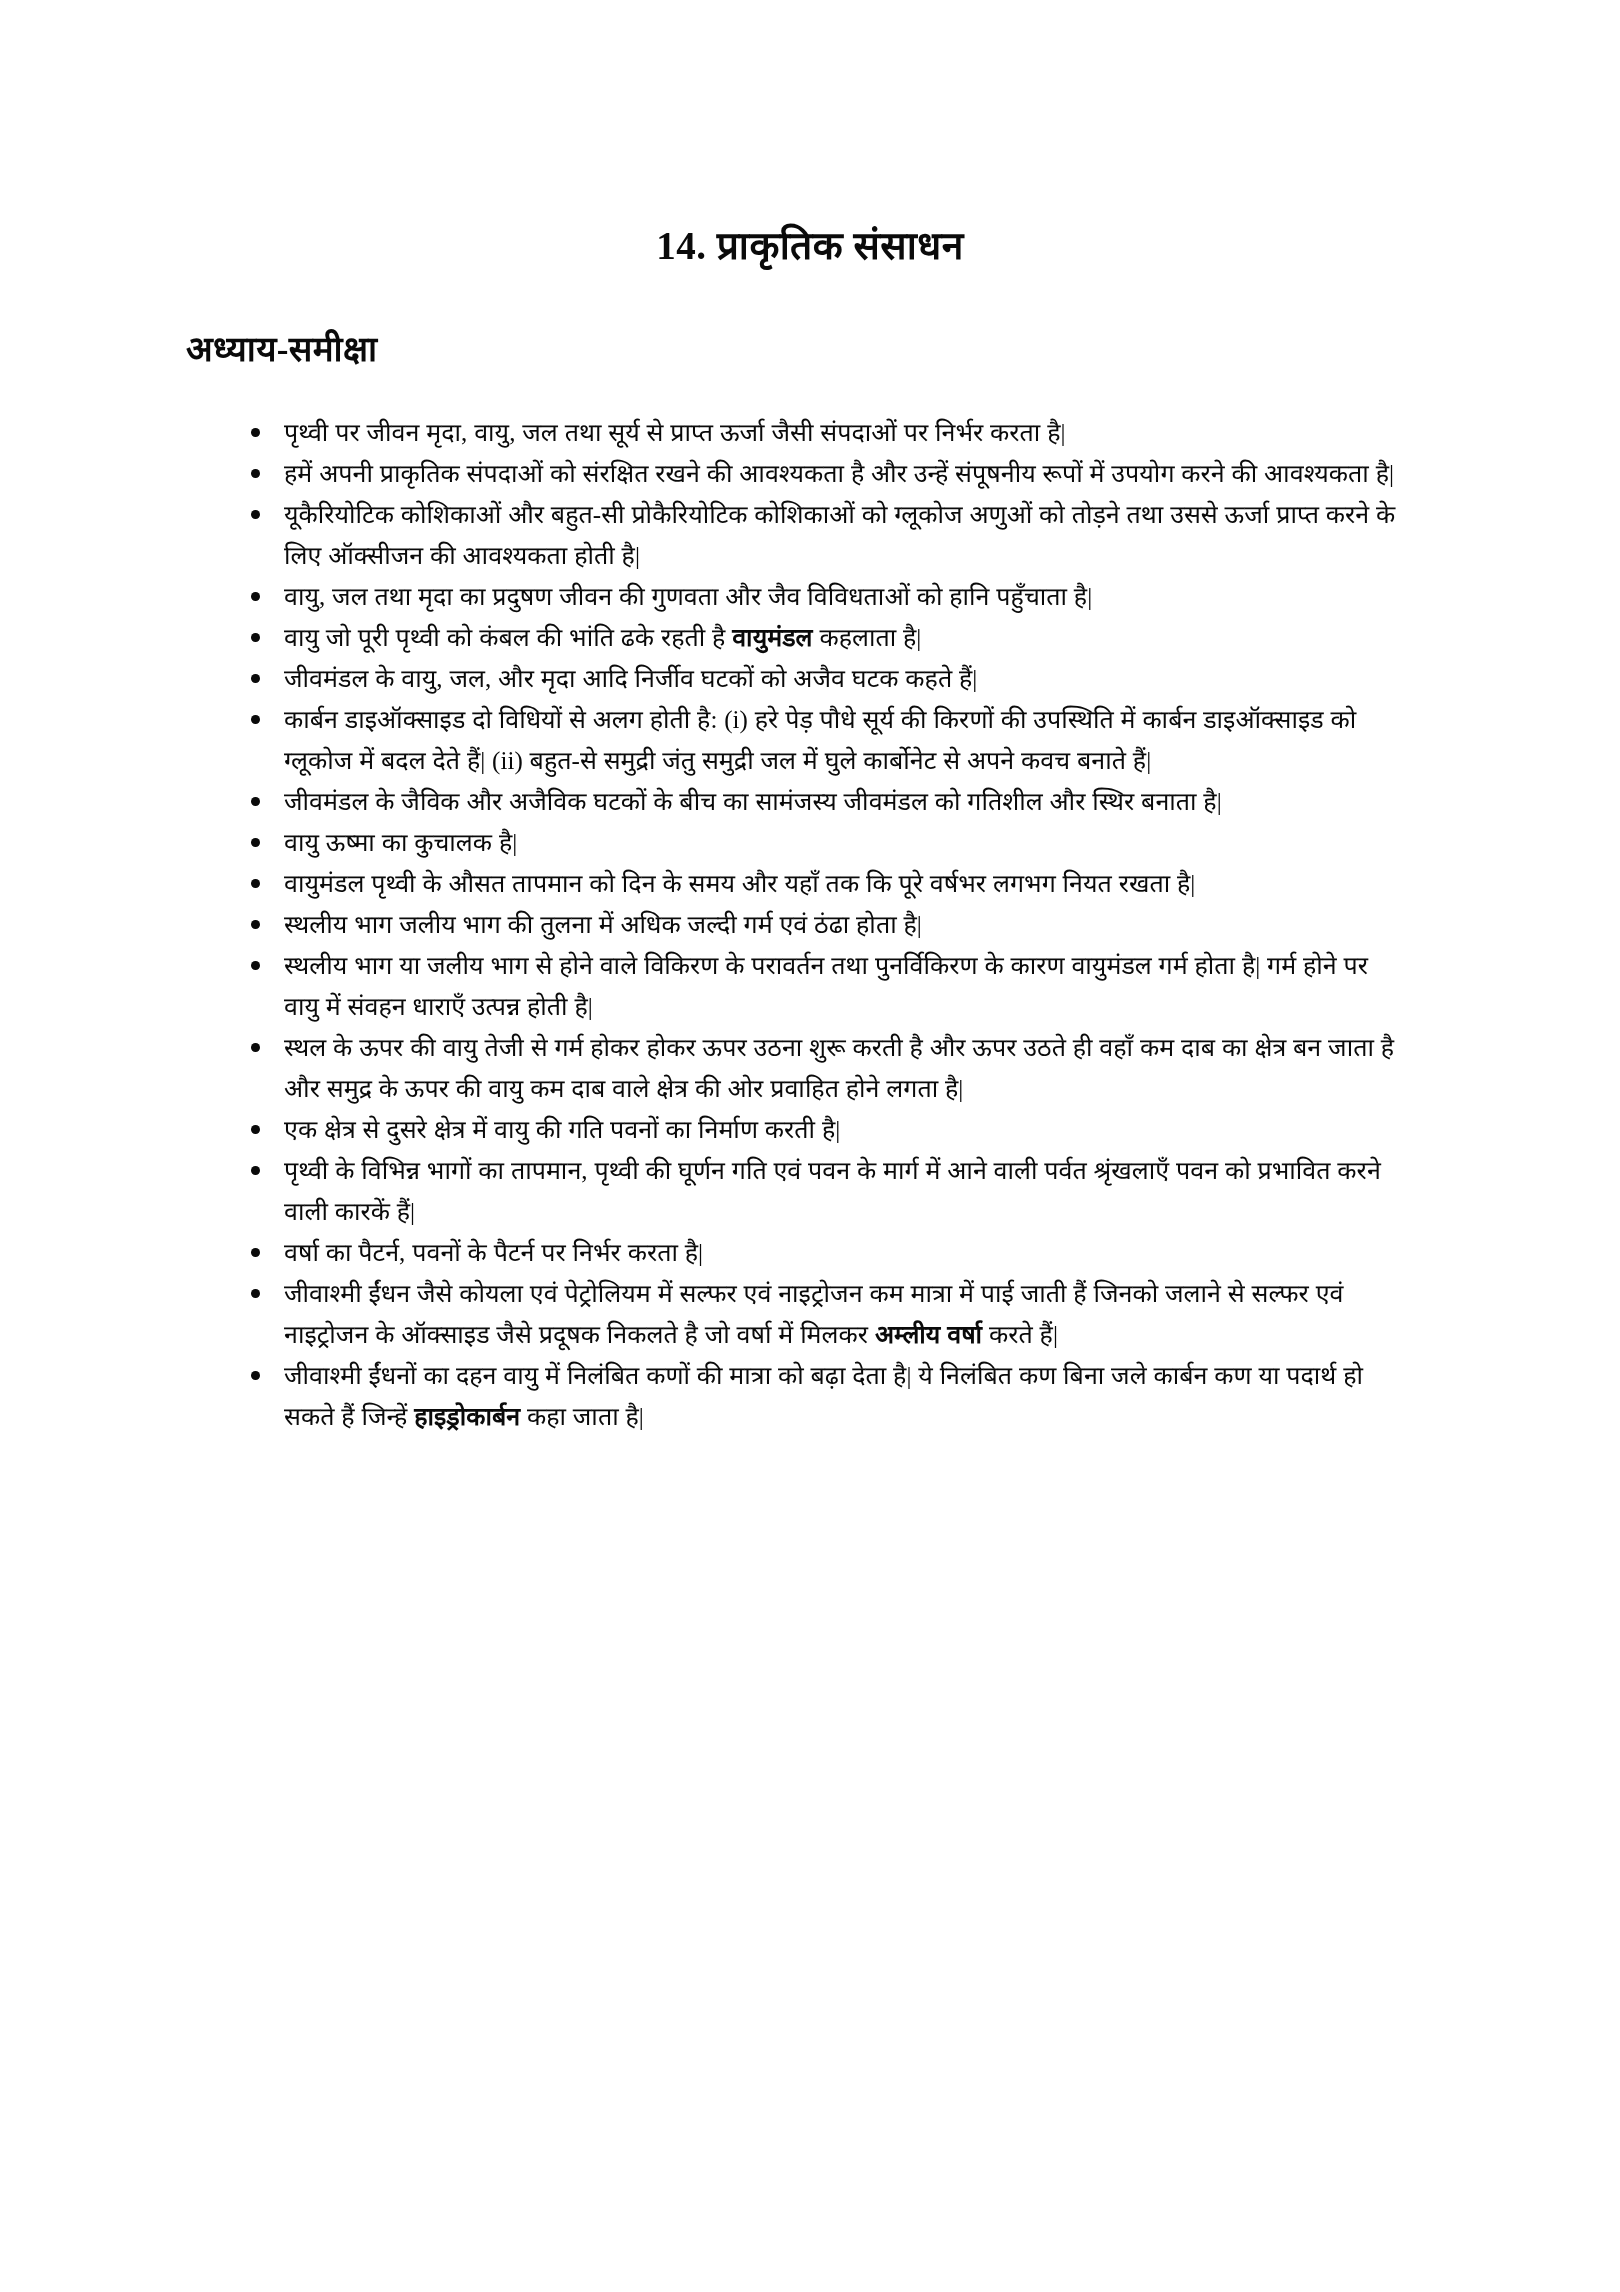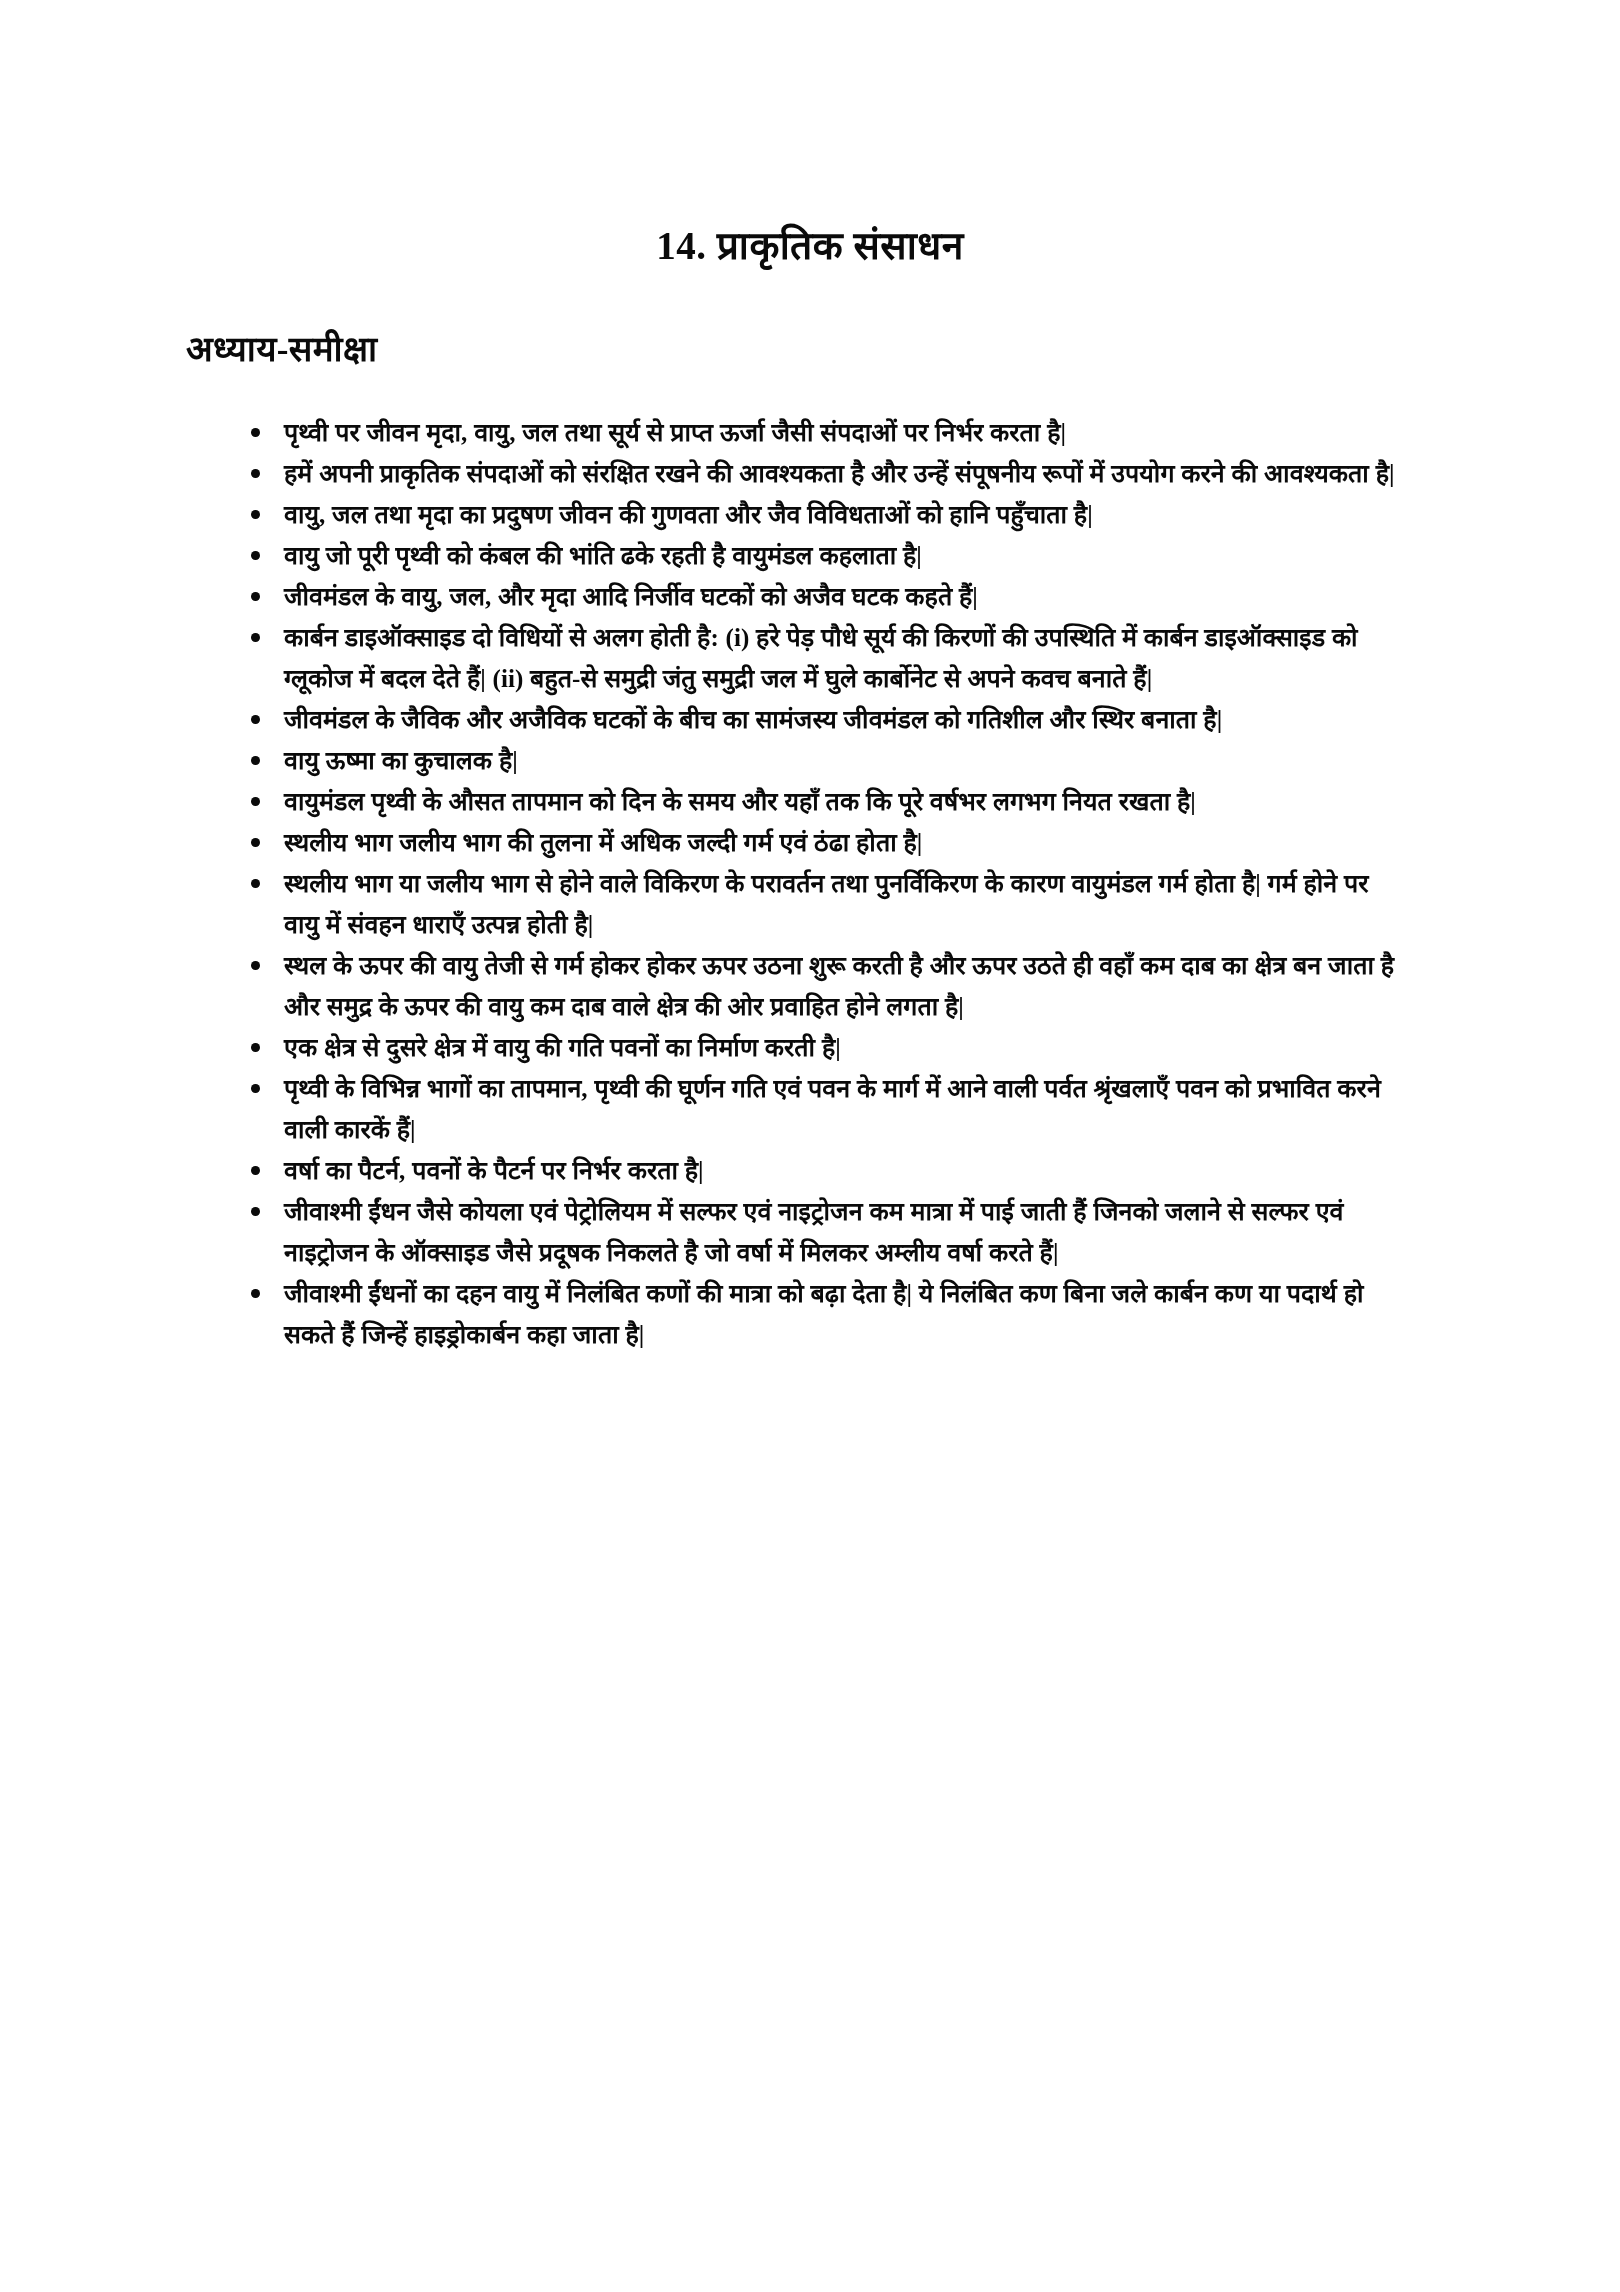--- a/index.html
+++ b/index.html
@@ -65,35 +65,36 @@
     left: 1px;
     top: 16.7px;
     width: 8.8px;
     height: 8.8px;
     border-radius: 50%;
     background: #0a0a0a;
   }
   b, .b {
     font-weight: bold;
   }
-  .nb { font-weight: bold; }
+  .nb { font-weight: normal; }
 </style>
 </head>
 <body>
 
 <div class="page">
 
   <h1 class="page-title">14. प्राकृतिक संसाधन</h1>
 
   <h2 class="section-heading">अध्याय-समीक्षा</h2>
 
   <ul class="bullet-list">
 
   <li class="bullet-item"><span class="nb">पृथ्वी पर जीवन मृदा, वायु, जल तथा सूर्य से प्राप्त ऊर्जा जैसी संपदाओं पर निर्भर करता है|</span></li>
       <li class="bullet-item"><span class="nb">हमें अपनी प्राकृतिक संपदाओं को संरक्षित रखने की आवश्यकता है और उन्हें संपूषनीय रूपों में उपयोग करने की आवश्यकता है|</span></li>
+      <li class="bullet-item"><span class="nb">यूकैरियोटिक कोशिकाओं और बहुत-सी प्रोकैरियोटिक कोशिकाओं को ग्लूकोज अणुओं को तोड़ने तथा उससे ऊर्जा प्राप्त करने के लिए ऑक्सीजन की आवश्यकता होती है|</span></li>
       <li class="bullet-item"><span class="nb">वायु, जल तथा मृदा का प्रदुषण जीवन की गुणवता और जैव विविधताओं को हानि पहुँचाता है|</span></li>
       <li class="bullet-item"><span class="nb">वायु जो पूरी पृथ्वी को कंबल की भांति ढके रहती है </span><span class="b">वायुमंडल</span><span class="nb"> कहलाता है|</span></li>
       <li class="bullet-item"><span class="nb">जीवमंडल के वायु, जल, और मृदा आदि निर्जीव घटकों को अजैव घटक कहते हैं|</span></li>
       <li class="bullet-item"><span class="nb">कार्बन डाइऑक्साइड दो विधियों से अलग होती है: (i) हरे पेड़ पौधे सूर्य की किरणों की उपस्थिति में कार्बन डाइऑक्साइड को ग्लूकोज में बदल देते हैं| (ii) बहुत-से समुद्री जंतु समुद्री जल में घुले कार्बोनेट से अपने कवच बनाते हैं|</span></li>
       <li class="bullet-item"><span class="nb">जीवमंडल के जैविक और अजैविक घटकों के बीच का सामंजस्य जीवमंडल को गतिशील और स्थिर बनाता है|</span></li>
       <li class="bullet-item"><span class="nb">वायु ऊष्मा का कुचालक है|</span></li>
       <li class="bullet-item"><span class="nb">वायुमंडल पृथ्वी के औसत तापमान को दिन के समय और यहाँ तक कि पूरे वर्षभर लगभग नियत रखता है|</span></li>
       <li class="bullet-item"><span class="nb">स्थलीय  भाग जलीय भाग की तुलना में अधिक जल्दी गर्म एवं ठंढा होता है|</span></li>
       <li class="bullet-item"><span class="nb">स्थलीय भाग या जलीय भाग से होने वाले विकिरण के परावर्तन तथा पुनर्विकिरण के कारण वायुमंडल गर्म होता है| गर्म होने पर वायु में संवहन धाराएँ उत्पन्न होती है|</span></li>
       <li class="bullet-item"><span class="nb">स्थल के ऊपर की वायु तेजी से गर्म होकर होकर ऊपर उठना शुरू करती है और ऊपर उठते ही वहाँ कम दाब का क्षेत्र बन जाता है और समुद्र के ऊपर की वायु कम दाब वाले क्षेत्र की ओर प्रवाहित होने लगता है|</span></li>

